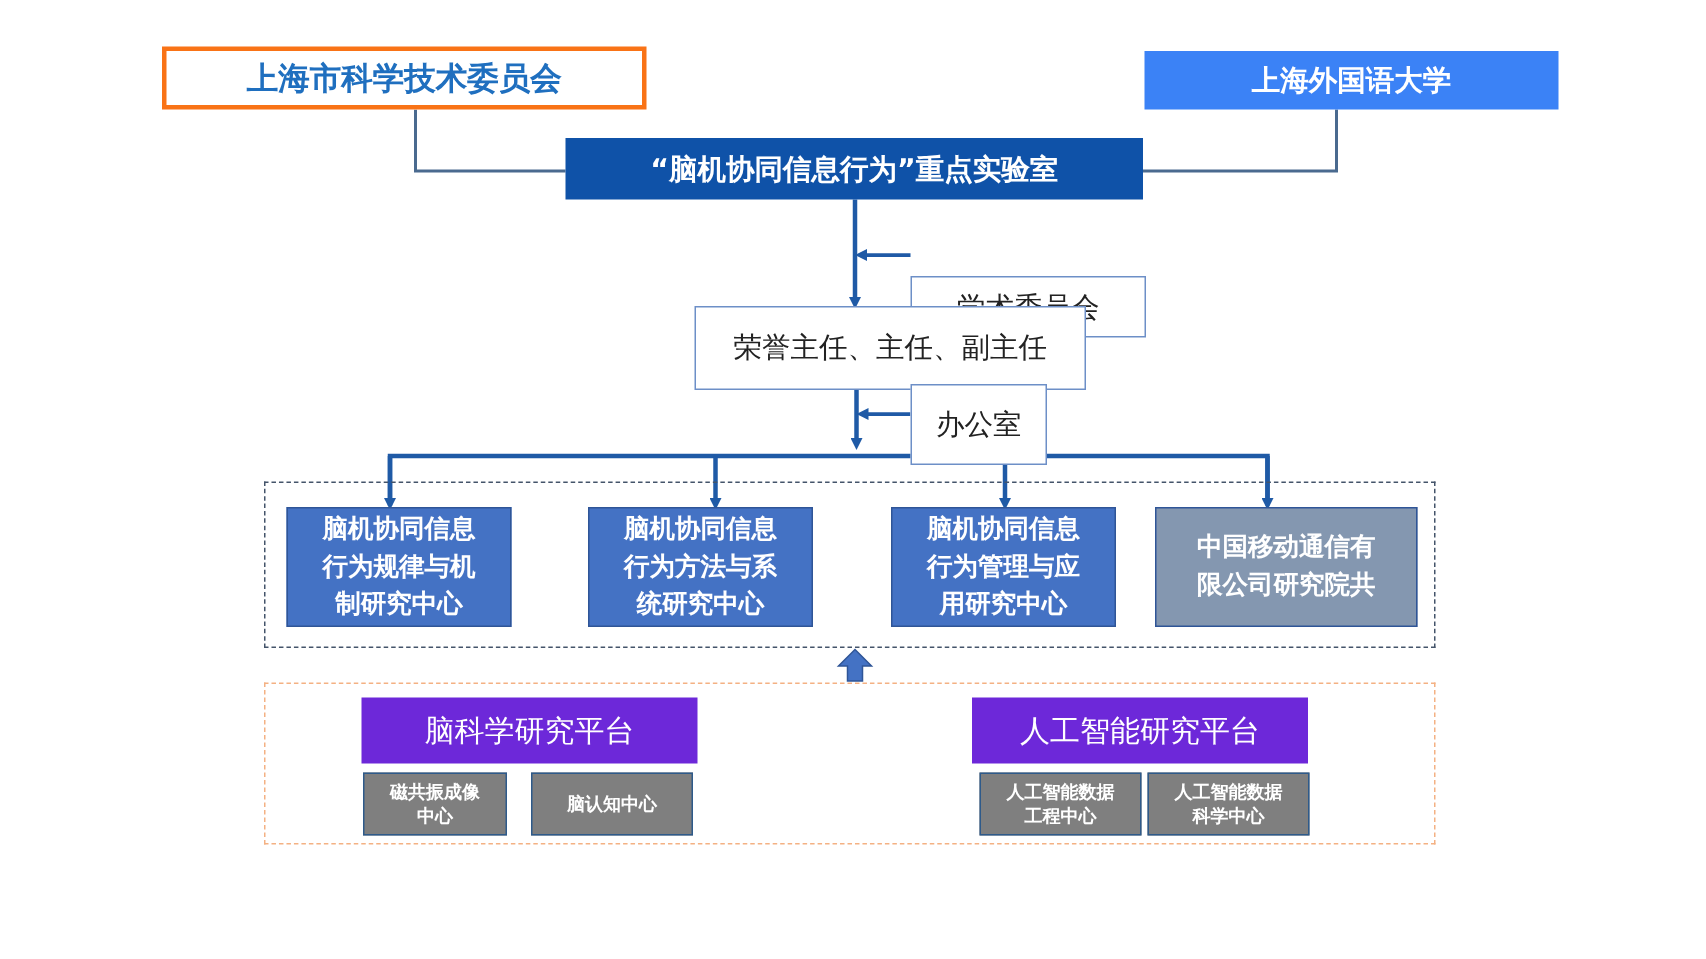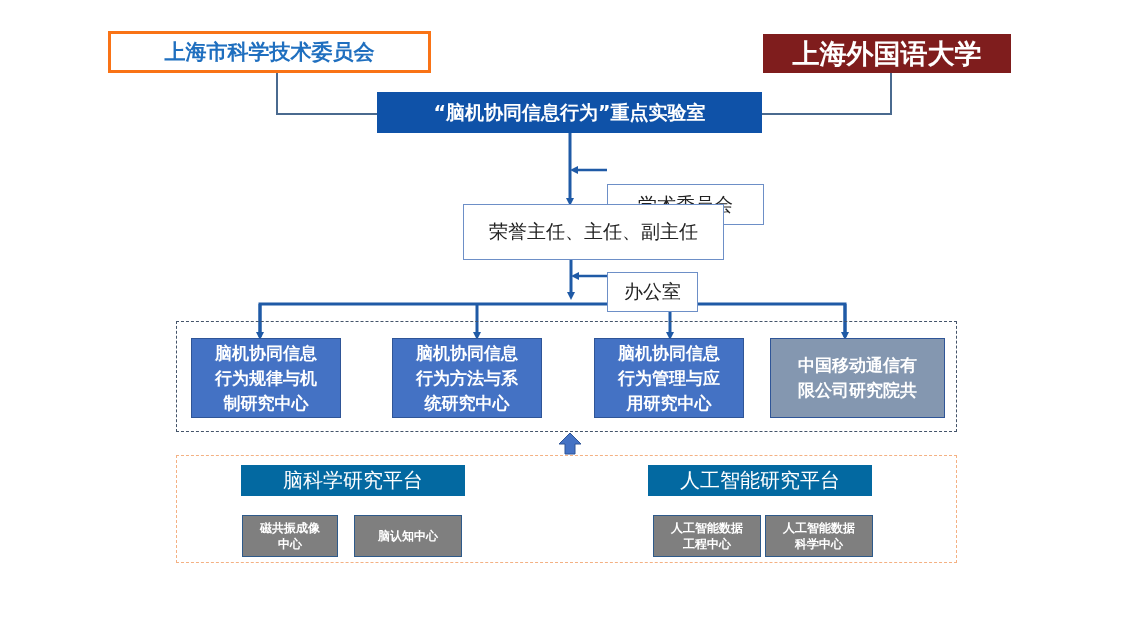--- a/index.html
+++ b/index.html
@@ -2,33 +2,33 @@
 <html><head>
 <meta charset="utf-8">
 <style>
   html, body { margin: 0; padding: 0; background: #ffffff; }
   body { width: 1137px; height: 639px; position: relative; overflow: hidden;
          font-family: "DejaVu Sans", "Liberation Sans", sans-serif; }
   .box { position: absolute; box-sizing: border-box; display: flex; align-items: center;
          justify-content: center; text-align: center; }
   .sponsor-1 { left: 108px; top: 31px; width: 323px; height: 42px; border: 3px solid #f97316;
                background: #fff; color: #1f6fbf; font-size: 21px; font-weight: bold; }
-  .sponsor-2 { left: 763px; top: 34px; width: 248px; height: 39px; background: #7f1d1d;
-               color: #fff; font-size: 27px; font-weight: bold; }
+  .sponsor-2 { left: 763px; top: 34px; width: 276px; height: 39px; background: #3b82f6;
+               color: #fff; font-size: 19px; font-weight: bold; }
   .lab { left: 377px; top: 92px; width: 385px; height: 41px; background: #0f52a8;
          color: #fff; font-size: 19px; font-weight: bold; }
   .white-box { background: #fff; border: 1.5px solid #6d8fc7; color: #222; font-size: 19px; }
   .committee { left: 607px; top: 150px; width: 157px; height: 41px; margin-top: 34px; }
   .directors { left: 439px; top: 204px; width: 261px; height: 56px; margin-left: 24px; }
-  .office { left: 607px; top: 272px; width: 91px; height: 40px; }
+  .office { left: 607px; top: 256px; width: 91px; height: 54px; }
   .center { top: 338px; width: 150px; height: 80px; color: #fff; font-size: 17px; font-weight: bold;
             line-height: 25px; border: 1px solid #2f5597; padding: 0 8px; }
   .c-blue { background: #4472c4; }
   .c-gray { background: #8497b0; }
-  .platform { height: 31px; background: #0369a1; color: #fff; font-size: 20px; top: 465px; }
+  .platform { height: 44px; background: #6d28d9; color: #fff; font-size: 20px; top: 465px; }
   .sub { top: 515px; height: 42px; background: #7f7f7f; color: #fff; font-size: 12px; font-weight: bold;
          border: 1.5px solid #2e5a8a; line-height: 16px; padding: 0 4px; }
   svg.lines { position: absolute; left: 0; top: 0; }
   .dash-blue { position: absolute; left: 176px; top: 321px; width: 781px; height: 111px;
                box-sizing: border-box; border: 1.5px dashed #44546a; }
   .dash-orange { position: absolute; left: 176px; top: 455px; width: 781px; height: 108px;
                  box-sizing: border-box; border: 1.5px dashed #f4b183; }
 </style>
 </head>
 <body>

